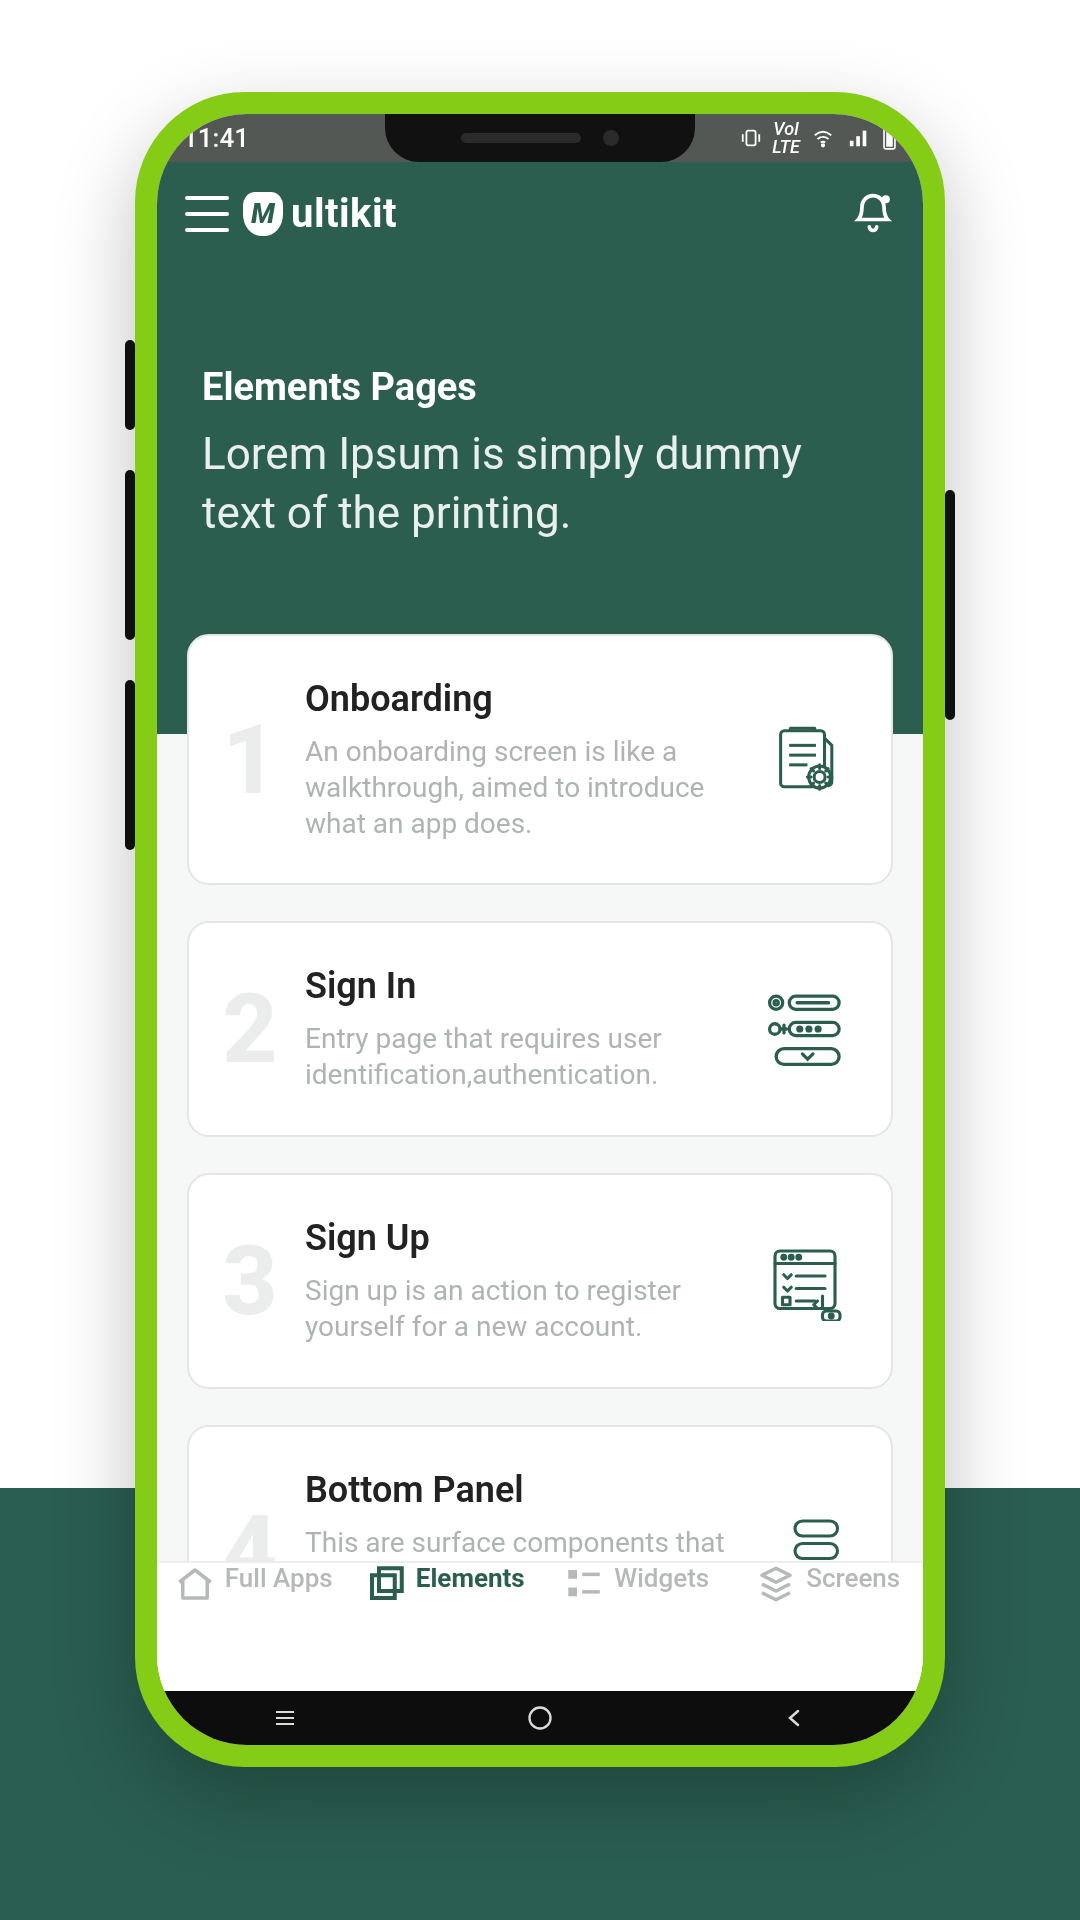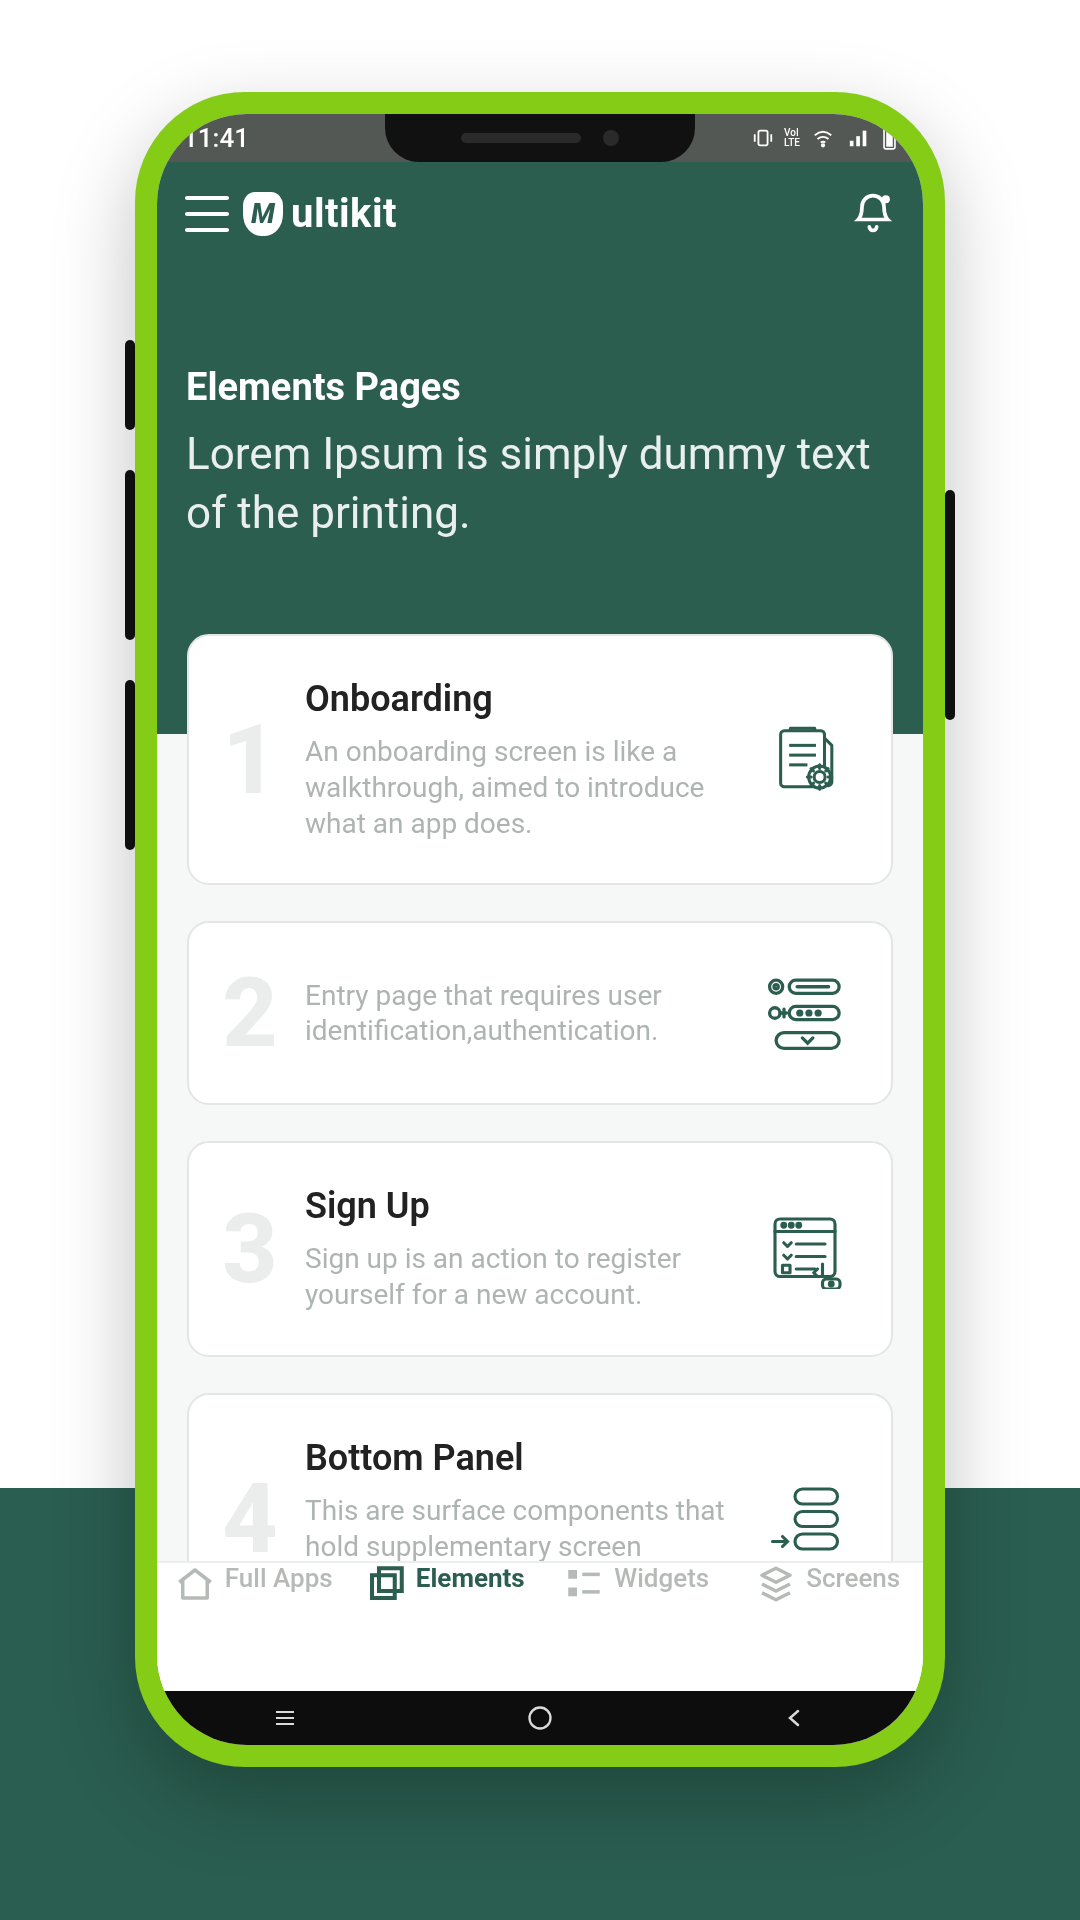--- a/index.html
+++ b/index.html
@@ -67,21 +67,21 @@
     background: #535855;
     color: #fff;
     display: flex;
     align-items: center;
     justify-content: space-between;
     padding: 0 26px;
     font-size: 26px;
     font-weight: 500;
   }
   .status-right { display: flex; align-items: center; gap: 10px; }
-  .small-ind { font-size:10px; line-height:1; text-align:left; }
+  .small-ind { font-size:18px; line-height:1; text-align:center;font-style:italic; }
   .wifi-icon, .signal-icon, .battery-icon { display:inline-block; }
 
   .app-header {
     background: #2c5e50;
     color: #fff;
     padding-top: 20px;
   }
   .topbar {
     display: flex;
     align-items: center;
@@ -109,21 +109,21 @@
     color:#2c5e50; font-weight:800; font-size:28px; font-style:italic;
   }
   .brand-text { font-size:40px; font-weight:700; letter-spacing:0.5px; color:#fff; }
   .bell {
     position: relative;
     width: 44px; height: 44px;
     cursor: pointer;
   }
 
   .page-intro {
-    padding: 118px 29px 190px;
+    padding: 118px 45px 190px;
   }
   .page-title { font-size: 38px; font-weight: 700; color:#fff; margin-bottom: 16px; }
   .page-sub { font-size: 44px; color: #e8efec; line-height: 1.35; }
 
   .cards {
     position: absolute;
     left: 0; right: 0;
     top: 520px;
     bottom: 130px;
     padding: 0 30px;
@@ -285,20 +285,21 @@
               <circle cx="44" cy="46" r="9" fill="#fff"></circle>
               <circle cx="44" cy="46" r="4.5"></circle>
               <path d="M44 39v-3M44 56v-3M37 46h-3M54 46h-3M39 41l-2-2M49 51l2 2M49 41l2-2M39 51l-2 2" stroke-linecap="round"></path>
             </svg>
           </div>
         </div>
 
         <div class="card">
           <div class="card-num">2</div>
           <div class="card-body">
+            <div class="card-title">Sign In</div>
             <div class="card-desc">Entry page that requires user identification,authentication.</div>
           </div>
           <div class="card-icon">
             <svg width="84" height="84" viewBox="0 0 64 64" fill="none" stroke="#2c5e50" stroke-width="2.5" stroke-linecap="round">
               <circle cx="10" cy="12" r="5"></circle>
                 <circle cx="10" cy="12" r="1.6"></circle>
               <rect x="20" y="7" width="38" height="10" rx="5"></rect>
               <line x1="26" y1="12" x2="50" y2="12"></line>
               <circle cx="9" cy="32" r="4"></circle>
                 <path d="M13 32h5M16 29v6"></path>

